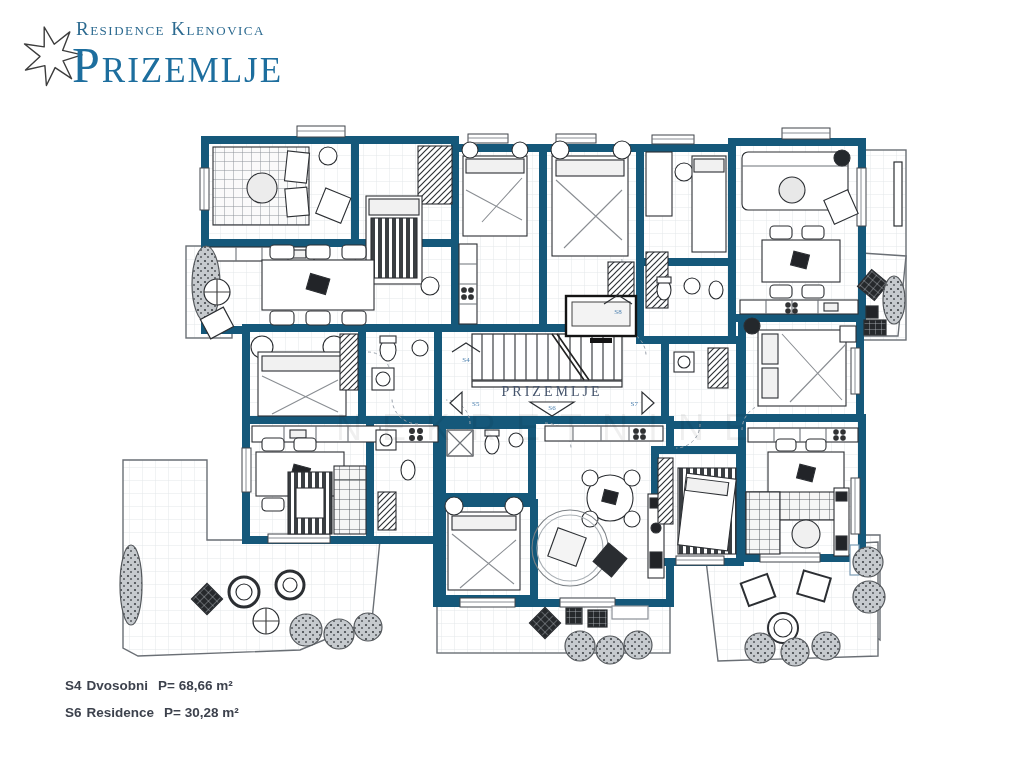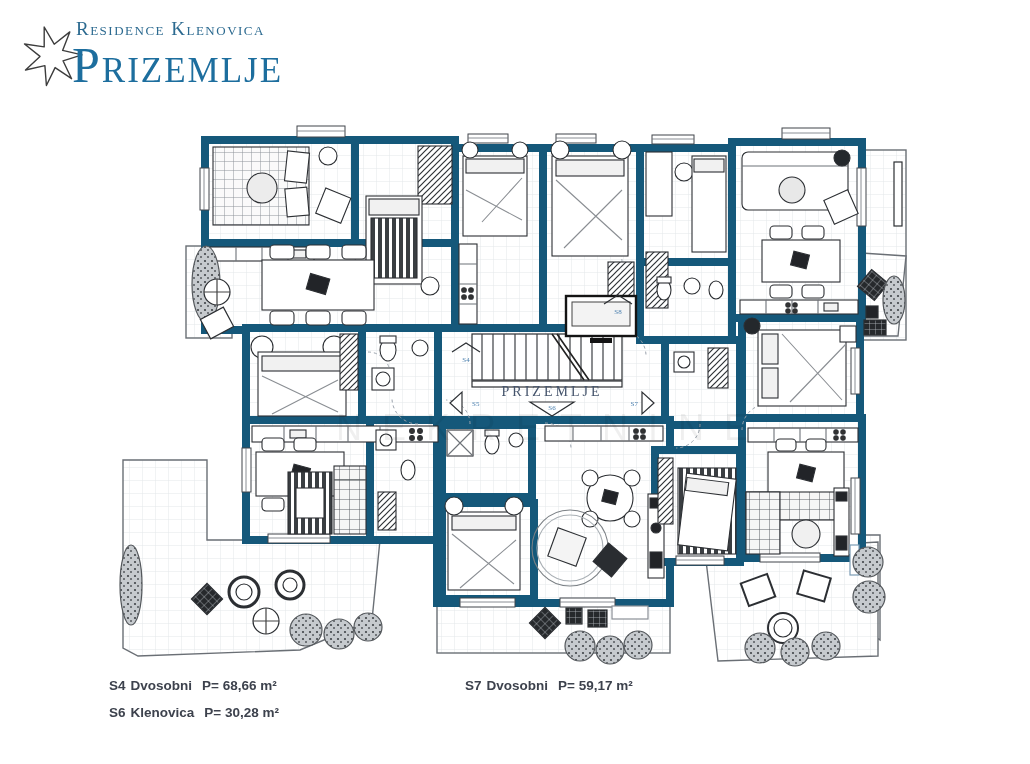--- a/index.html
+++ b/index.html
@@ -6,21 +6,21 @@
   body{width:1030px;height:764px;position:relative;font-family:"Liberation Sans",sans-serif;overflow:hidden;}
   .header{position:absolute;left:0;top:0;width:1030px;height:110px;}
   .logo{position:absolute;left:12px;top:12px;width:80px;height:80px;}
   .brand{position:absolute;left:76px;top:18px;font-family:"Liberation Serif",serif;font-variant:small-caps;
          font-size:19px;letter-spacing:1.5px;color:#2c6a90;}
   .title{position:absolute;left:72px;top:36px;font-family:"Liberation Serif",serif;font-variant:small-caps;
          font-size:50px;letter-spacing:2px;color:#1d6e9e;}
   .plan-wrap{position:absolute;left:0;top:0;width:1030px;height:764px;}
   .legend{position:absolute;left:0;top:672px;width:1030px;font-size:13.5px;font-weight:bold;color:#3d424d;}
   .legend .col{position:absolute;top:0;}
-  .legend .col.c0{left:65px;margin-left:44px;}
+  .legend .col.c0{left:65px;}
   .legend .col.c1{left:465px;}
   .legend .row{height:27px;line-height:27px;white-space:pre;}
   .legend .code{margin-right:5px;}
   .legend .type{margin-right:10px;}
   svg text{font-family:"Liberation Serif",serif;}
   .wm{opacity:0.06;font-family:"Liberation Sans",sans-serif;}
 </style>
 </head>
 <body>
 
@@ -471,18 +471,17 @@
       <path d="M604 304l14-9 14 9" fill="none"></path>
       <text x="618" y="314" text-anchor="middle" font-size="7" fill="#4a7fae" stroke="none">S8</text>
     </g>
   </g>
 </svg>
 </div>
 
 <div class="legend">
   <div class="col c0">
     <div class="row"><span class="code">S4</span><span class="type">Dvosobni</span><span class="area">P= 68,66 m²</span></div>
-    <div class="row"><span class="code">S6</span><span class="type">Klenovica</span><span class="area">P= 30,28 m²</span></div>
+    <div class="row"><span class="code">S6</span><span class="type">Residence</span><span class="area">P= 30,28 m²</span></div>
   </div>
   <div class="col c1">
-    <div class="row"><span class="code">S7</span><span class="type">Dvosobni</span><span class="area">P= 59,17 m²</span></div>
   </div>
 </div>
 
 </body></html>

